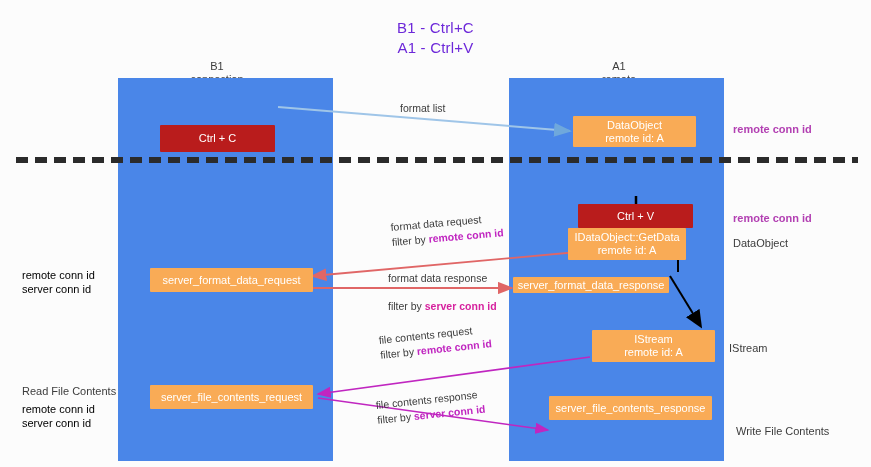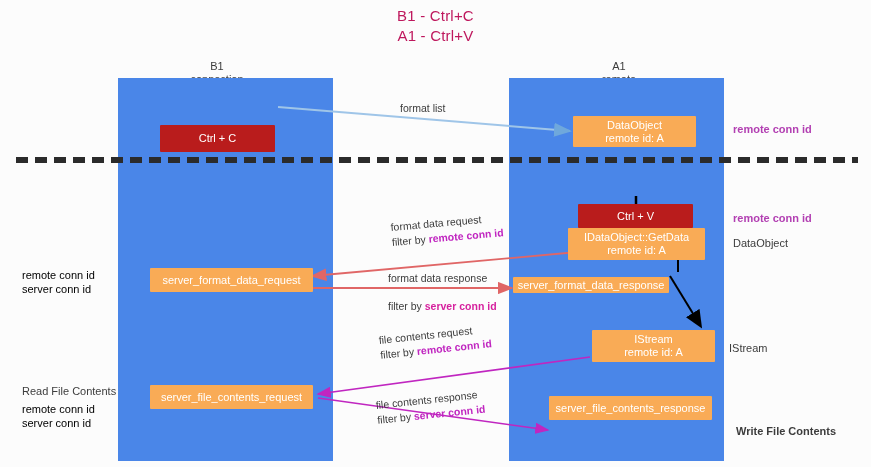--- a/index.html
+++ b/index.html
@@ -14,24 +14,24 @@
     position: relative;
     width: 871px;
     height: 467px;
     background: #fcfcfc;
     overflow: hidden;
   }
   
   .title-block {
     position: absolute;
     left: 0;
-    top: 6px;
+    top: 18px;
     width: 871px;
     text-align: center;
-    color: #be185d;
+    color: #6d28d9;
     font-size: 15px;
     line-height: 20px;
     letter-spacing: .2px;
   }
   
   .col-head {
     position: absolute;
     text-align: center;
     color: #3c3c3c;
     font-size: 11px;
@@ -167,21 +167,21 @@
 
   <div class="box orange" style="left:573px; top:116px; width:123px; height:31px;">
     <span class="ln">DataObject</span>
     <span class="ln">remote id: A</span>
   </div>
 
   <div class="box green" style="left:578px; top:173px; width:115px; height:24px;">
     <span class="ln">Ctrl + V</span>
   </div>
 
-  <div class="box orange" style="left:568px; top:228px; width:137px; height:32px;">
+  <div class="box orange" style="left:568px; top:228px; width:118px; height:32px;">
     <span class="ln">IDataObject::GetData</span>
     <span class="ln">remote id: A</span>
   </div>
 
   <div class="box orange" style="left:150px; top:268px; width:163px; height:24px;">
     <span class="ln">server_format_data_request</span>
   </div>
 
   <div class="box orange" style="left:513px; top:277px; width:156px; height:16px;">
     <span class="ln">server_format_data_response</span>
@@ -241,21 +241,21 @@
   </div>
 
   <div class="note dark" style="left:733px; top:236px;">
     <span>DataObject</span>
   </div>
 
   <div class="note dark" style="left:729px; top:341px;">
     <span>IStream</span>
   </div>
 
-  <div class="note dark" style="left:736px; top:424px;font-weight:bold;">
+  <div class="note dark" style="left:736px; top:424px;">
     <span>Write File Contents</span>
   </div>
 
   <div class="note" style="left:22px; top:268px;">
     <div class="purple-b">remote conn id</div>
     <div class="green-b">server conn id</div>
   </div>
 
   <div class="note dark" style="left:22px; top:384px;">
     <span>Read File Contents</span>

